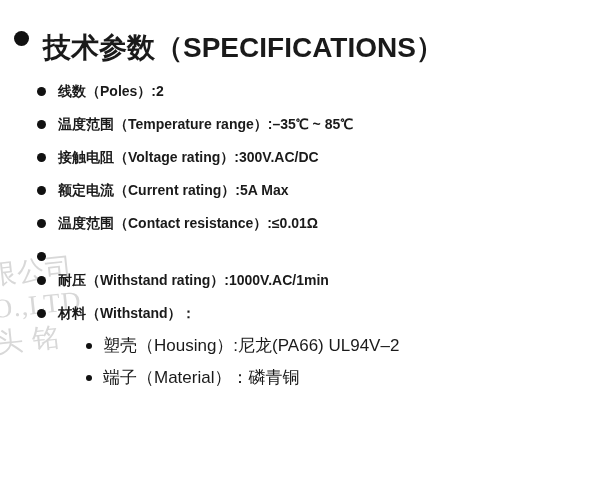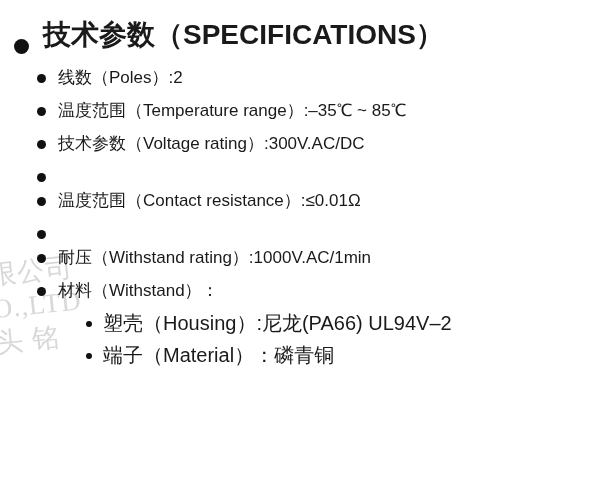--- a/index.html
+++ b/index.html
@@ -37,22 +37,22 @@
 
   .sheet {
     position: relative;
     z-index: 2;
     padding: 16px 10px 0 14px;
     box-sizing: border-box;
   }
 
   .title-row {
     display: flex;
-    align-items: flex-end;
-    margin: 0 0 10px 0;
+    align-items: flex-start;
+    margin: 13px 0 10px 0;
   }
   .bullet-lg {
     width: 15px;
     height: 15px;
     border-radius: 50%;
     background: #111;
     flex: 0 0 auto;
     margin-right: 14px;
     margin-top: 2px;
   }
@@ -72,43 +72,43 @@
   .bullet-md {
     width: 9px;
     height: 9px;
     border-radius: 50%;
     background: #111;
     flex: 0 0 auto;
     margin-right: 12px;
     margin-top: 10px;
   }
   .spec-text {
-    font-size: 17px;
+    font-size: 14px;
     line-height: 28px;
     white-space: nowrap;
-    font-weight: 400;
+    font-weight: 700;
   }
 
   .sub-row {
     display: flex;
     align-items: flex-start;
     margin: 0 0 5px 0;
     padding-left: 72px;
   }
   .bullet-sm {
     width: 6px;
     height: 6px;
     background: #111;
     border-radius: 50%;
     flex: 0 0 auto;
     margin-right: 11px;
     margin-top: 11px;
   }
   .sub-text {
-    font-size: 20px;
+    font-size: 17px;
     line-height: 27px;
     white-space: nowrap;
   }
 </style>
 </head>
 <body>
 
 <div class="watermark">
   <div>限公司</div>
   <div>O.,LTD</div>
@@ -128,25 +128,26 @@
   </div>
 
 
   <div class="spec-row">
     <span class="bullet-md"></span>
     <span class="spec-text">温度范围（Temperature range）:–35℃ ~ 85℃</span>
   </div>
 
   <div class="spec-row">
     <span class="bullet-md"></span>
-    <span class="spec-text">技术参数（Voltage rating）:300V.AC/DC</span>
+    <span class="spec-text">接触电阻（Voltage rating）:300V.AC/DC</span>
   </div>
 
   <div class="spec-row">
     <span class="bullet-md"></span>
+    <span class="spec-text">额定电流（Current rating）:5A Max</span>
   </div>
 
   <div class="spec-row">
     <span class="bullet-md"></span>
     <span class="spec-text">温度范围（Contact resistance）:≤0.01Ω</span>
   </div>
 
   <div class="spec-row">
     <span class="bullet-md"></span>
   </div>

